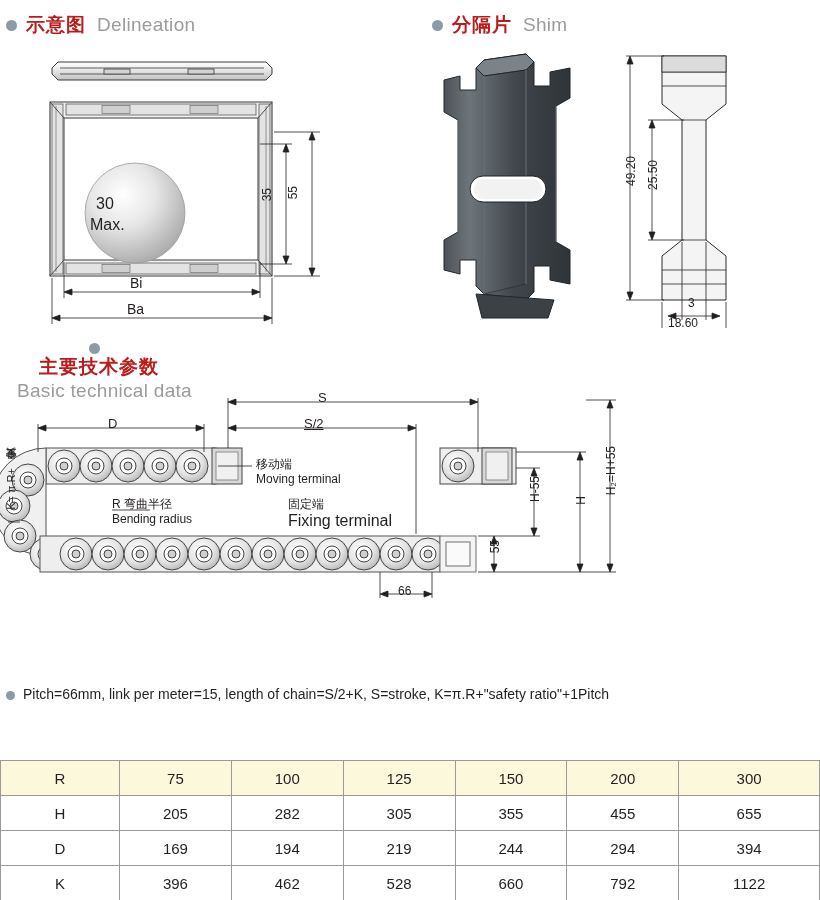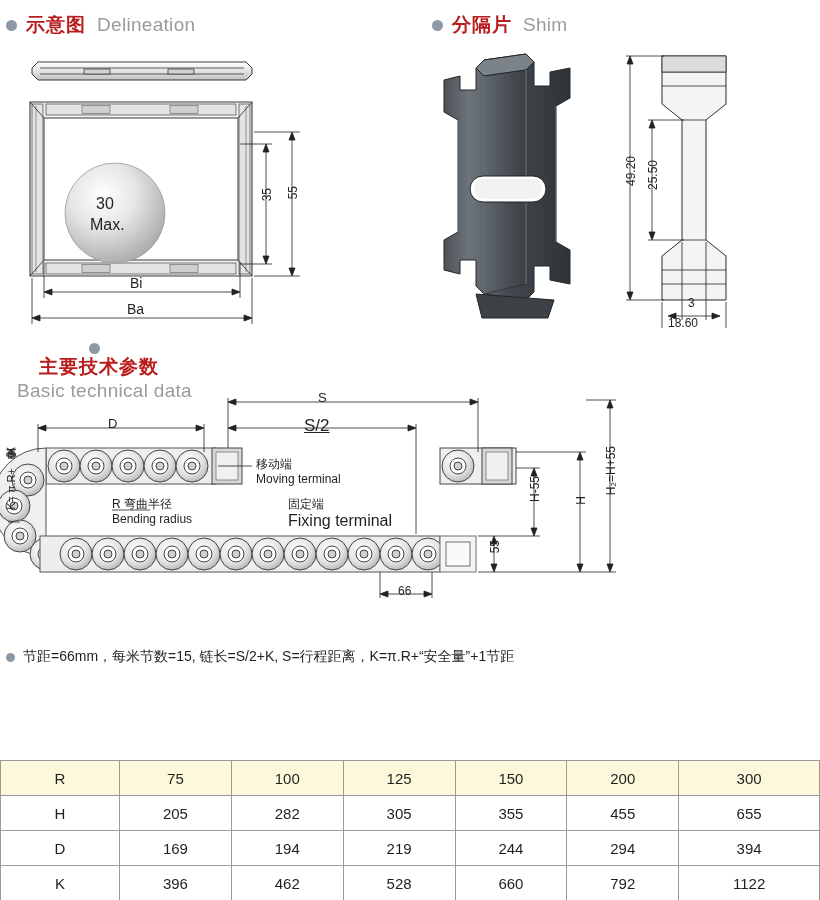--- a/index.html
+++ b/index.html
@@ -54,21 +54,21 @@
     color: #231f20;
     white-space: nowrap;
   }
   .vert {
     writing-mode: vertical-rl;
     text-orientation: mixed;
   }
   .rot180 { transform: rotate(180deg); }
 
   
-  #deline-wrap { position: absolute; left: 0; top: 28px; width: 420px; height: 300px; }
+  #deline-wrap { position: absolute; left: 0; top: 28px; width: 420px; height: 300px; padding-left: 20px; }
 
   
   #shim-wrap { position: absolute; left: 430px; top: 28px; width: 390px; height: 300px; }
 
   
   #tech-wrap { position: absolute; left: 0; top: 372px; width: 820px; height: 260px; }
 
   
   .note {
     position: absolute;
@@ -481,43 +481,43 @@
       <g stroke="#231f20" stroke-width="0.8" fill="none">
         <line x1="218" y1="94" x2="252" y2="94"></line>
         <line x1="112" y1="138" x2="150" y2="138"></line>
         <line x1="20" y1="150" x2="8" y2="150"></line>
         <line x1="452" y1="176" x2="452" y2="176"></line>
       </g>
     </svg>
 
     
     <div class="lbl" style="left:318px; top:18px; font-size:13px;">S</div>
-    <div class="lbl" style="left:304px; top:44px; font-size:17px;text-decoration:underline;">S/2</div>
+    <div class="lbl" style="left:304px; top:44px; font-size:13px;text-decoration:underline;">S/2</div>
     <div class="lbl" style="left:108px; top:44px; font-size:13px;">D</div>
     <div class="lbl" style="left:398px; top:212px; font-size:12px;">66</div>
     <div class="lbl vert rot180" style="left:488px; top:168px; font-size:12px;">55</div>
     <div class="lbl vert rot180" style="left:528px; top:104px; font-size:12px;">H-55</div>
     <div class="lbl vert rot180" style="left:574px; top:124px; font-size:12px;">H</div>
     <div class="lbl vert rot180" style="left:604px; top:74px; font-size:12px;">H₂=H+55</div>
 
     <div class="lbl vert rot180" style="left:4px; top:96px; font-size:11px;">K= π.R+安全量</div>
 
     <div class="lbl" style="left:256px; top:84px; font-size:12px;">移动端</div>
     <div class="lbl" style="left:256px; top:100px; font-size:12px;">Moving terminal</div>
 
     <div class="lbl" style="left:112px; top:124px; font-size:12px;">R 弯曲半径</div>
     <div class="lbl" style="left:112px; top:140px; font-size:12px;">Bending radius</div>
 
     <div class="lbl" style="left:288px; top:124px; font-size:12px;">固定端</div>
     <div class="lbl" style="left:288px; top:140px; font-size:16px;">Fixing terminal</div>
   </div>
 
-  <div class="note" style="left:6px; top:648px;">
+  <div class="note" style="left:6px; top:686px;">
     <span class="sec-dot"></span>
-    <span>节距=66mm，每米节数=15, 链长=S/2+K, S=行程距离，K=π.R+“安全量”+1节距</span>
+    <span>Pitch=66mm, link per meter=15, length of chain=S/2+K, S=stroke, K=π.R+"safety ratio"+1Pitch</span>
   </div>
 
   <table class="data">
     <thead>
       <tr>
         <th>R</th>
         <th>75</th>
         <th>100</th>
         <th>125</th>
         <th>150</th>

